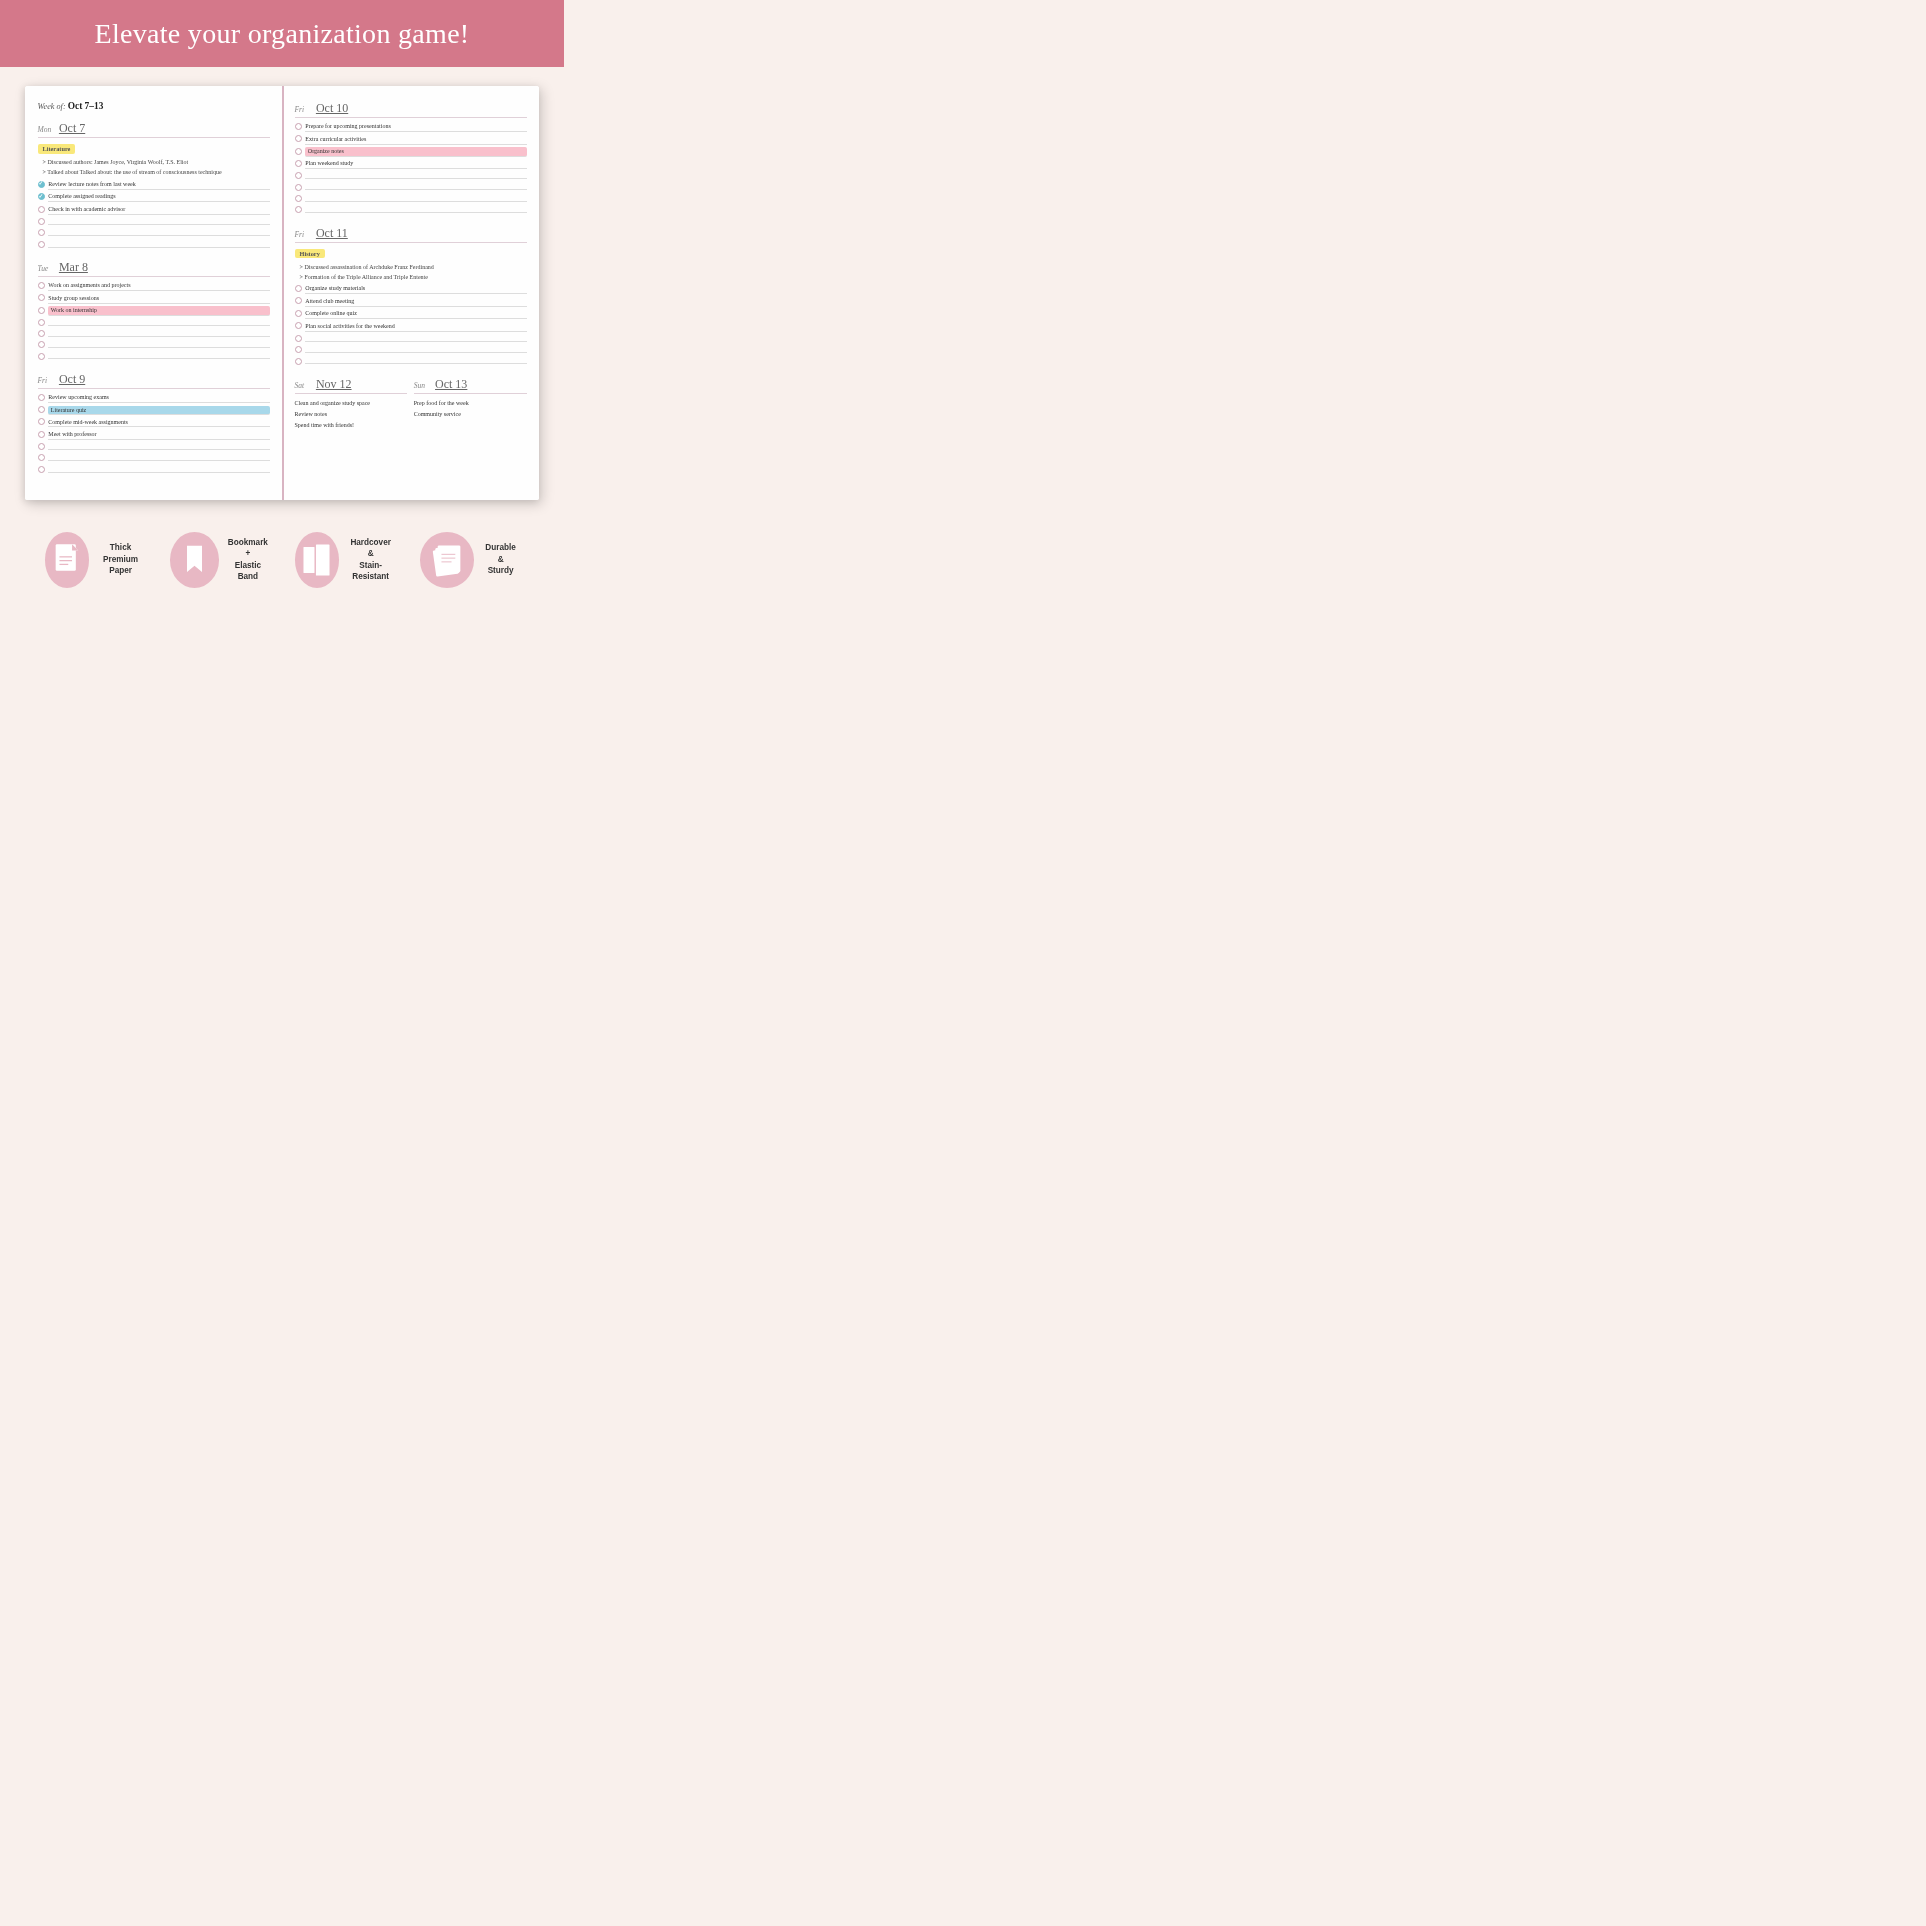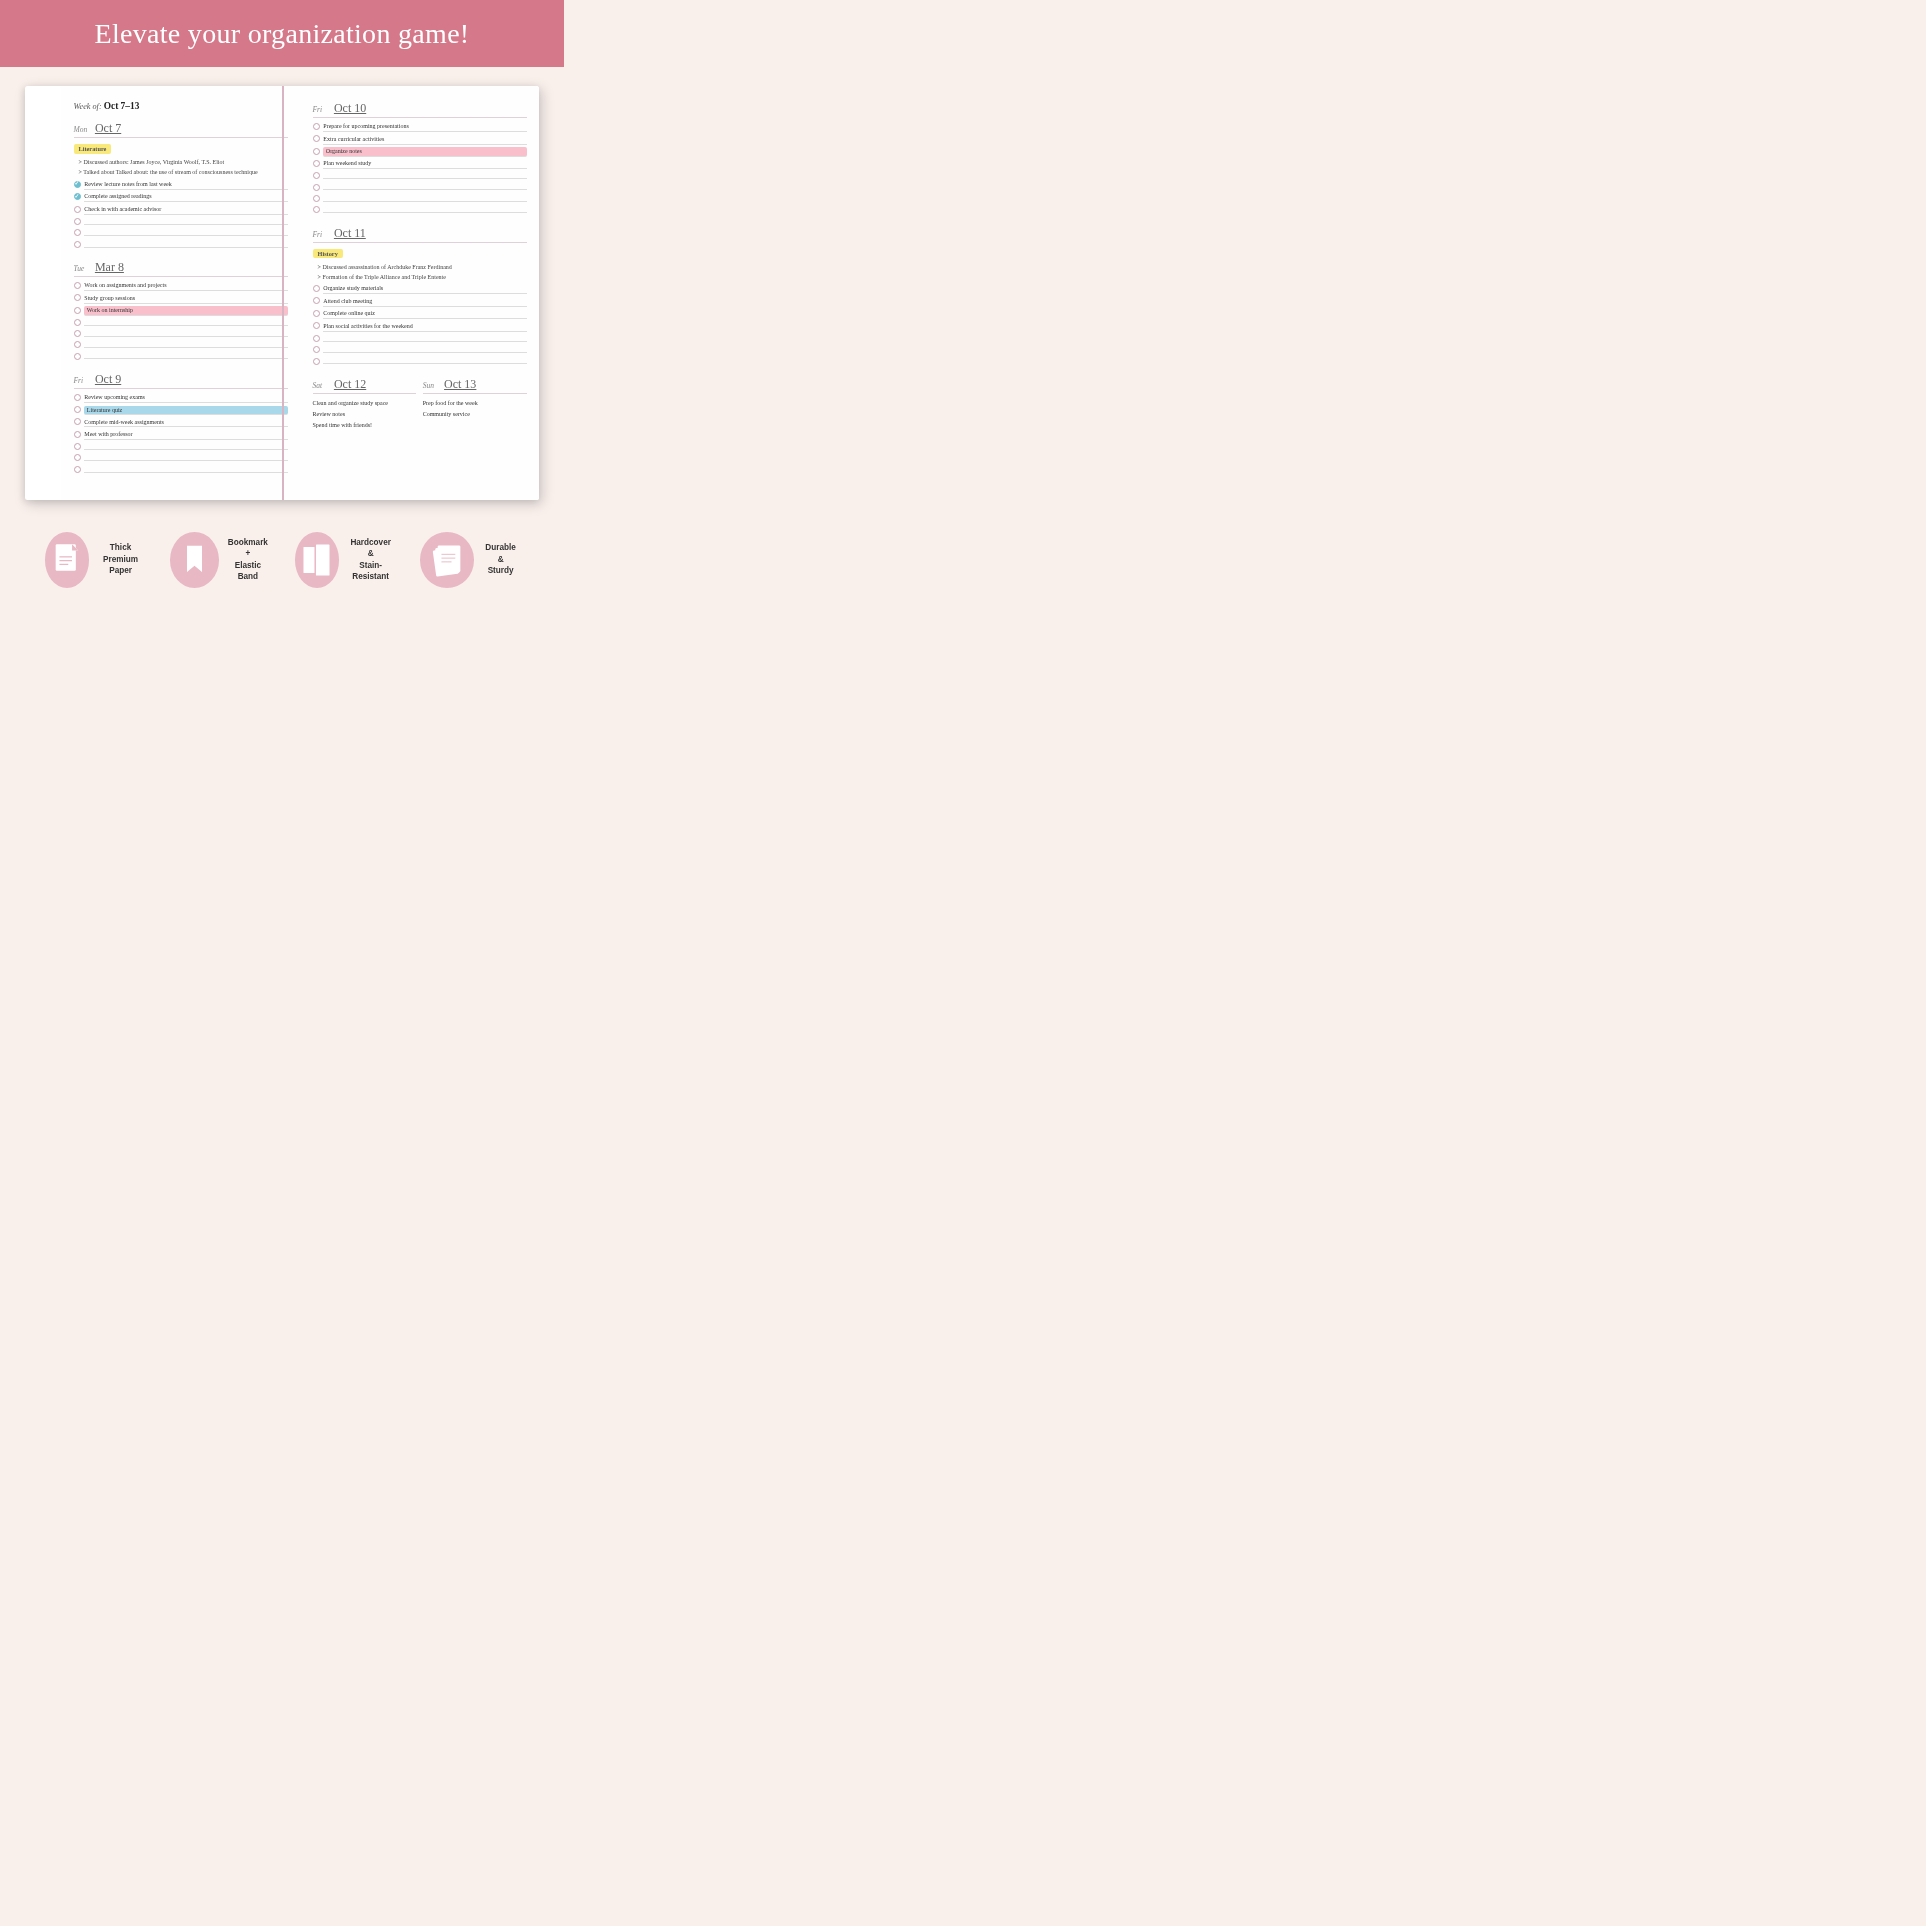--- a/index.html
+++ b/index.html
@@ -32,21 +32,20 @@
     }
 
     .planner-book {
       background: white;
       border-radius: 2.5px;
       box-shadow: 2.5px 3.8px 12.5px rgba(0,0,0,0.18), -1.3px 1.3px 6.3px rgba(0,0,0,0.08);
       width: 514px;
       display: flex;
       position: relative;
       overflow: hidden;
-      padding-left: 36px;
     }
 
     
     .planner-book::after {
       content: '';
       position: absolute;
       left: 50%;
       top: 0;
       bottom: 0;
       width: 1.9px;
@@ -430,21 +429,21 @@
             <div class="task-circle"></div>
             <span class="task-line empty"> </span>
           </li>
         </ul>
       </div>
 
       <div class="sat-sun-row">
         <div class="sat-col">
           <div class="day-header">
             <span class="day-name">Sat</span>
-            <span class="day-date">Oct 12</span>
+            <span class="day-date">Nov 12</span>
           </div>
           <div style="font-size:6px; color:#333; line-height:1.8;">
             <div>Clean and organize study space</div>
             <div>Review notes</div>
             <div>Spend time with friends!</div>
           </div>
         </div>
         <div class="sun-col">
           <div class="day-header">
             <span class="day-name">Sun</span>

